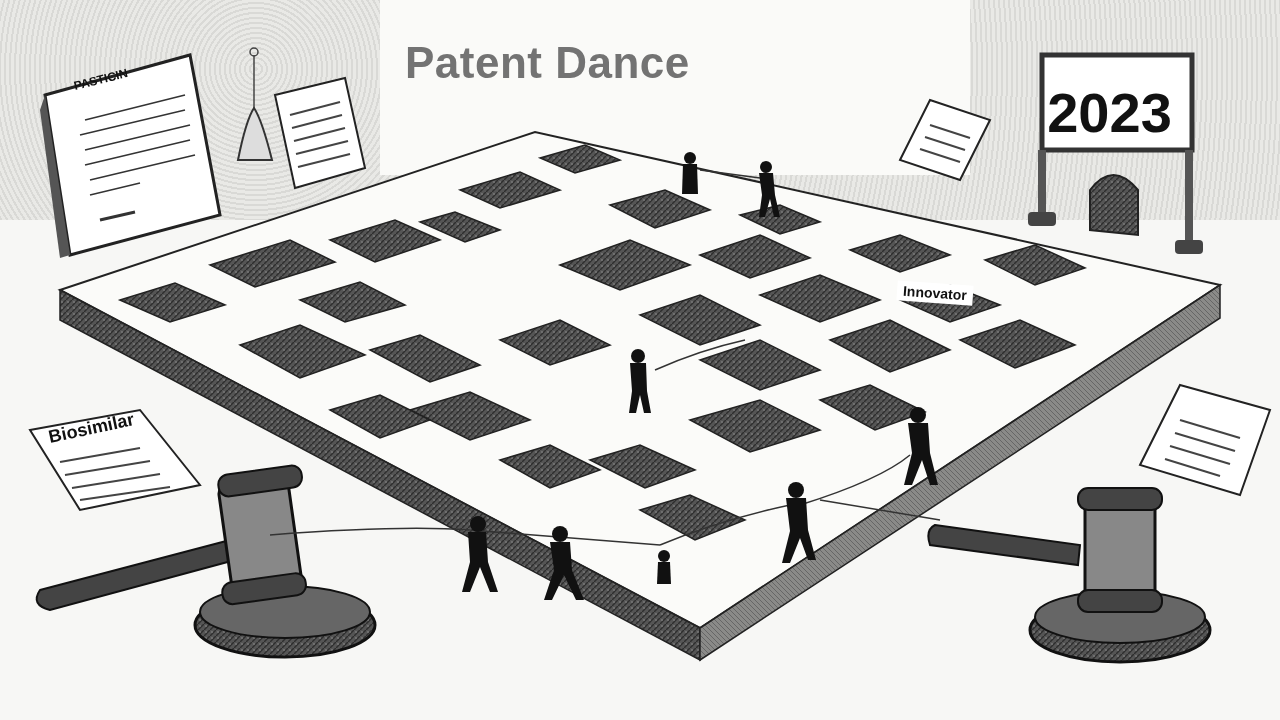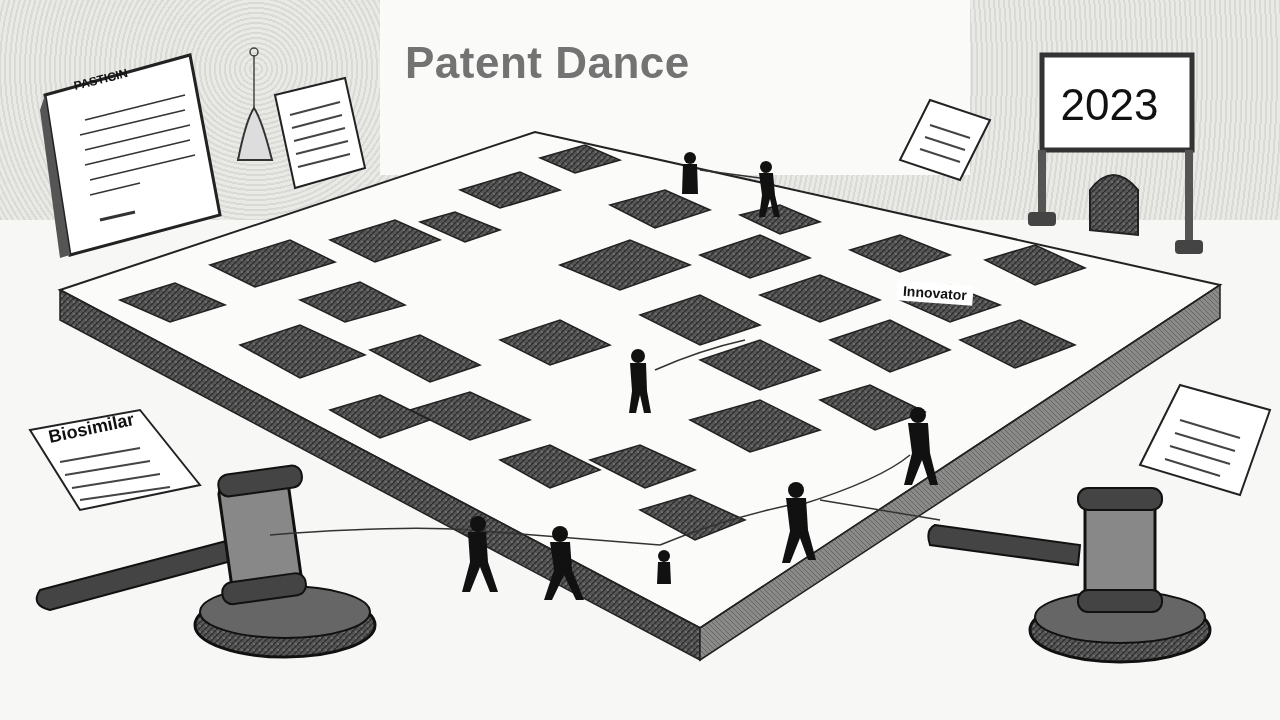--- a/index.html
+++ b/index.html
@@ -5,21 +5,21 @@
   html, body { margin:0; padding:0; }
   body { width:1280px; height:720px; overflow:hidden; background:#f4f4f2; font-family:"Liberation Sans", sans-serif; }
   .scene { position:relative; width:1280px; height:720px; overflow:hidden; background:#f6f6f4; }
   .backdrop { position:absolute; left:0; top:0; width:1280px; height:230px;
     background: repeating-radial-gradient(circle at 20% 30%, #d9d9d6 0 2px, #e9e9e6 2px 5px); }
   .backdrop-center { position:absolute; left:380px; top:0; width:590px; height:175px; background:#fafaf8; }
   .floor { position:absolute; left:0; top:220px; width:1280px; height:500px; background:#f7f7f5; }
   .title { position:absolute; left:405px; top:38px; width:510px; font-weight:700; font-size:44px; color:#737373; letter-spacing:0.5px; }
   svg.art { position:absolute; left:0; top:0; }
   .doc-title { font-weight:700; fill:#111; font-family:"Liberation Sans", sans-serif; }
-  .sign-text { position:absolute; left:1045px; top:80px; width:129px; text-align:center; font-size:44px; font-weight:400; color:#111; }
+  .sign-text { position:absolute; left:1045px; top:80px; width:129px; text-align:center; font-size:56px; font-weight:700; color:#111; }
   .label-tag { position:absolute; left:897px; top:283px; padding:2px 6px; background:#fff; font-size:14px; font-weight:700; color:#111; transform:rotate(4deg); }
   .bio-tag { position:absolute; left:48px; top:418px; font-size:18px; font-weight:700; color:#111; transform:rotate(-12deg); }
 </style>
 </head>
 <body>
 
 <div class="scene">
   <div class="backdrop"></div>
   <div class="backdrop-center"></div>
   <div class="floor"></div>

